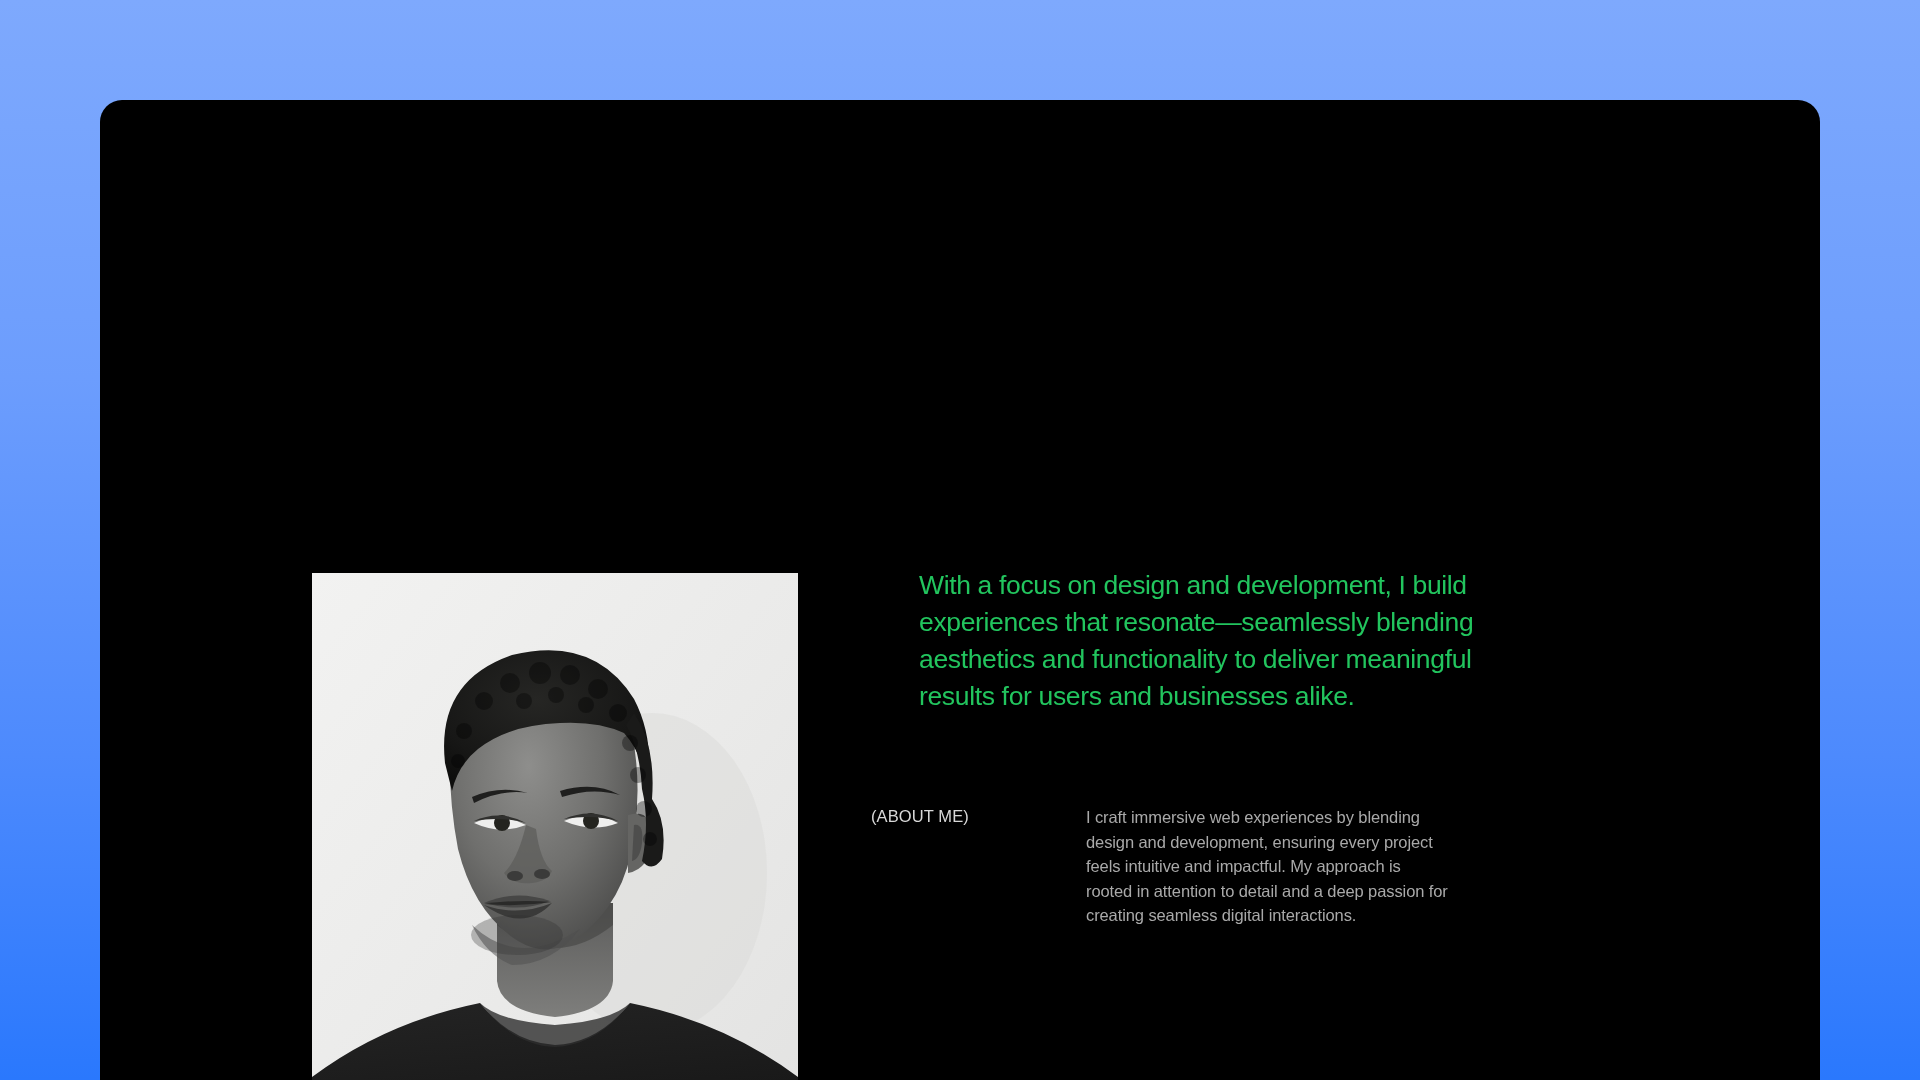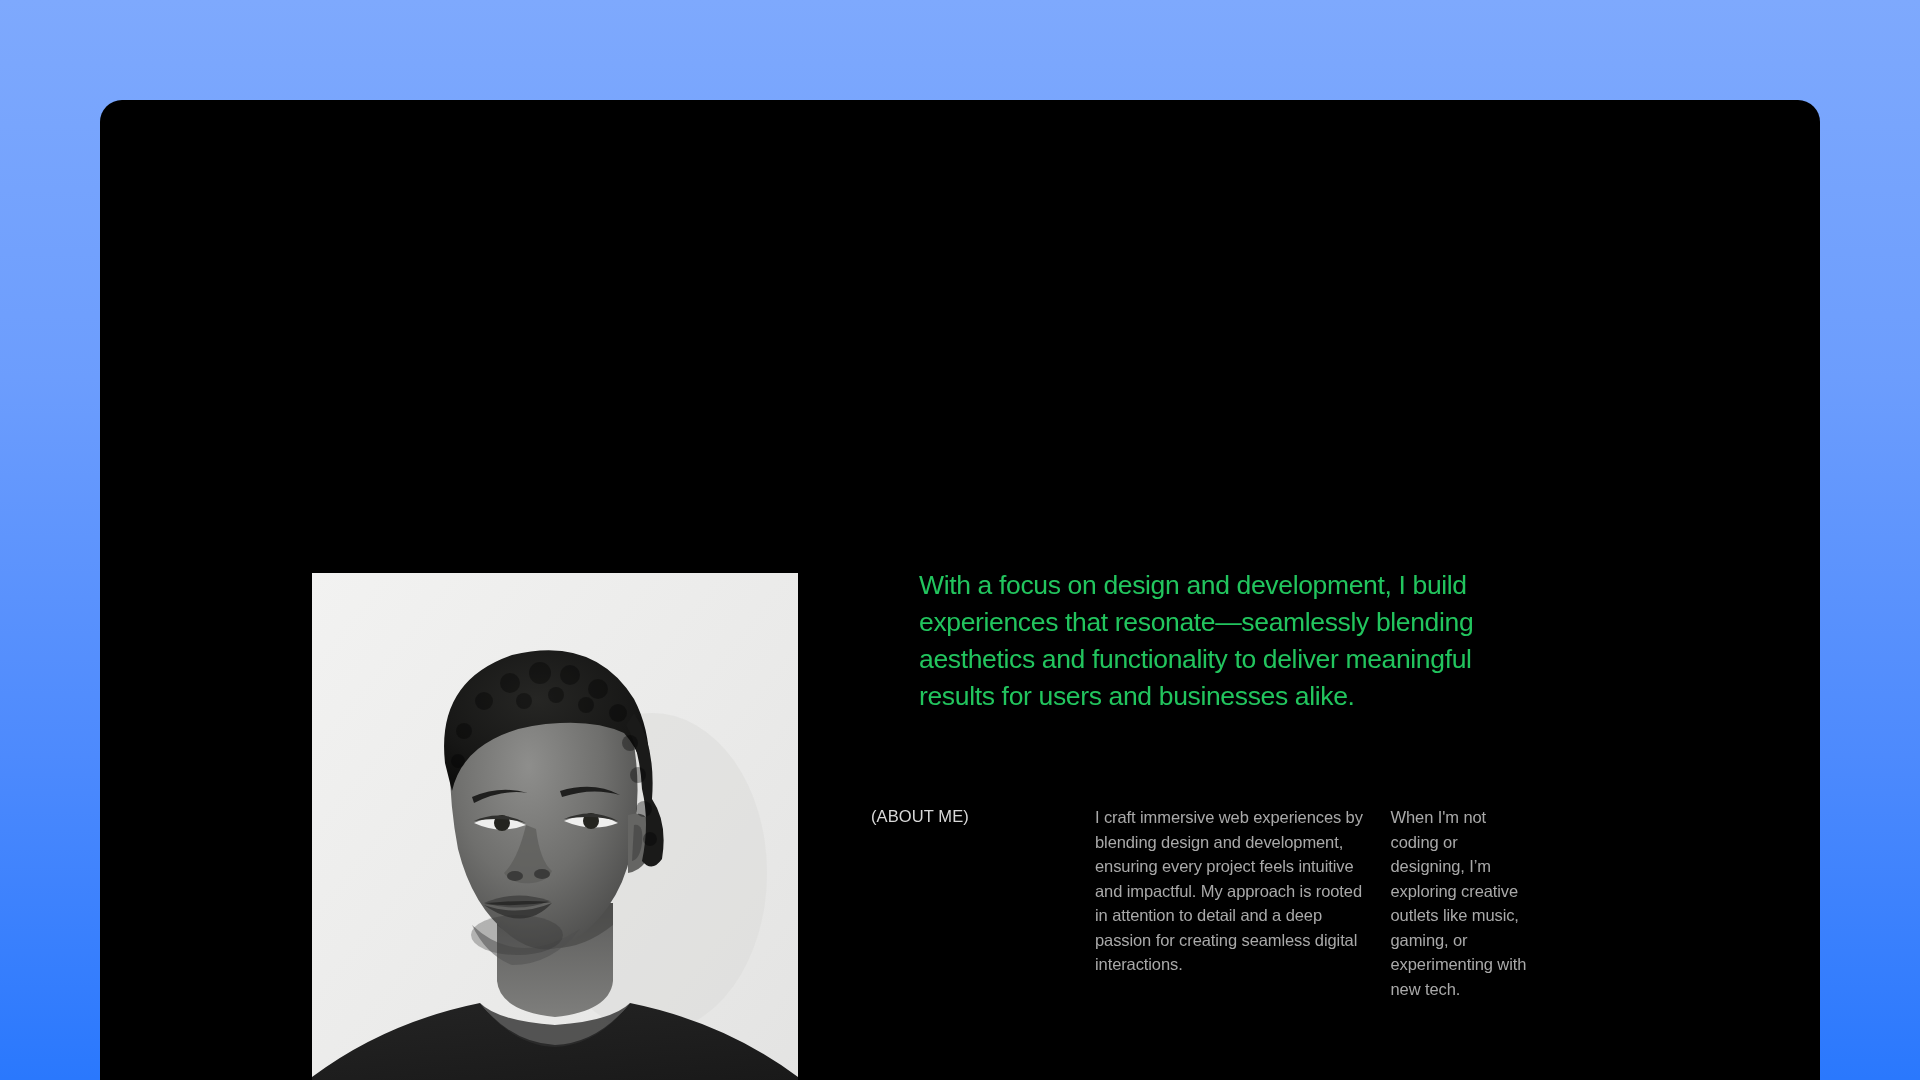--- a/index.html
+++ b/index.html
@@ -53,33 +53,34 @@
     font-weight:400;
     margin-left:48px;
   }
 
   
   #about {
     position:absolute;
     left:771px; top:705px;
     width:660px;
     display:flex;
-    gap:9px;
+    gap:0;
   }
   #about-label {
     width:215px;
     flex:0 0 215px;
     color:#d8d8d8;
     font-size:16.5px;
     line-height:22px;
     letter-spacing:0.1px;
   }
   #about-body {
     flex:1 1 auto;
     display:flex;
+    flex-direction:column;
     gap:18px;
   }
   #about-body p {
     color:#a9a9a9;
     font-size:16.5px;
     line-height:24.5px;
     letter-spacing:-0.1px;
     max-width:365px;
   }
 
@@ -98,21 +99,20 @@
 
 <div id="card">
 
 
   <p id="intro">With a focus on design and development, I build experiences that resonate—seamlessly blending aesthetics and functionality to deliver meaningful results for users and businesses alike.</p>
 
   <div id="about">
     <div id="about-label">(ABOUT ME)</div>
     <div id="about-body">
       <p>I craft immersive web experiences by blending design and development, ensuring every project feels intuitive and impactful. My approach is rooted in attention to detail and a deep passion for creating seamless digital interactions.</p>
-      <p>When I'm not coding or designing, I’m exploring creative outlets like music, gaming, or experimenting with new tech.</p>
     </div>
   </div>
 
   <div id="photo-frame">
     <svg viewBox="0 0 486 600" preserveAspectRatio="xMidYMin slice">
       <defs>
         <linearGradient id="wallg" x1="0" y1="0" x2="1" y2="1">
           <stop offset="0%" stop-color="#f2f2f1"></stop>
           <stop offset="55%" stop-color="#eaeae9"></stop>
           <stop offset="100%" stop-color="#e2e2e1"></stop>

